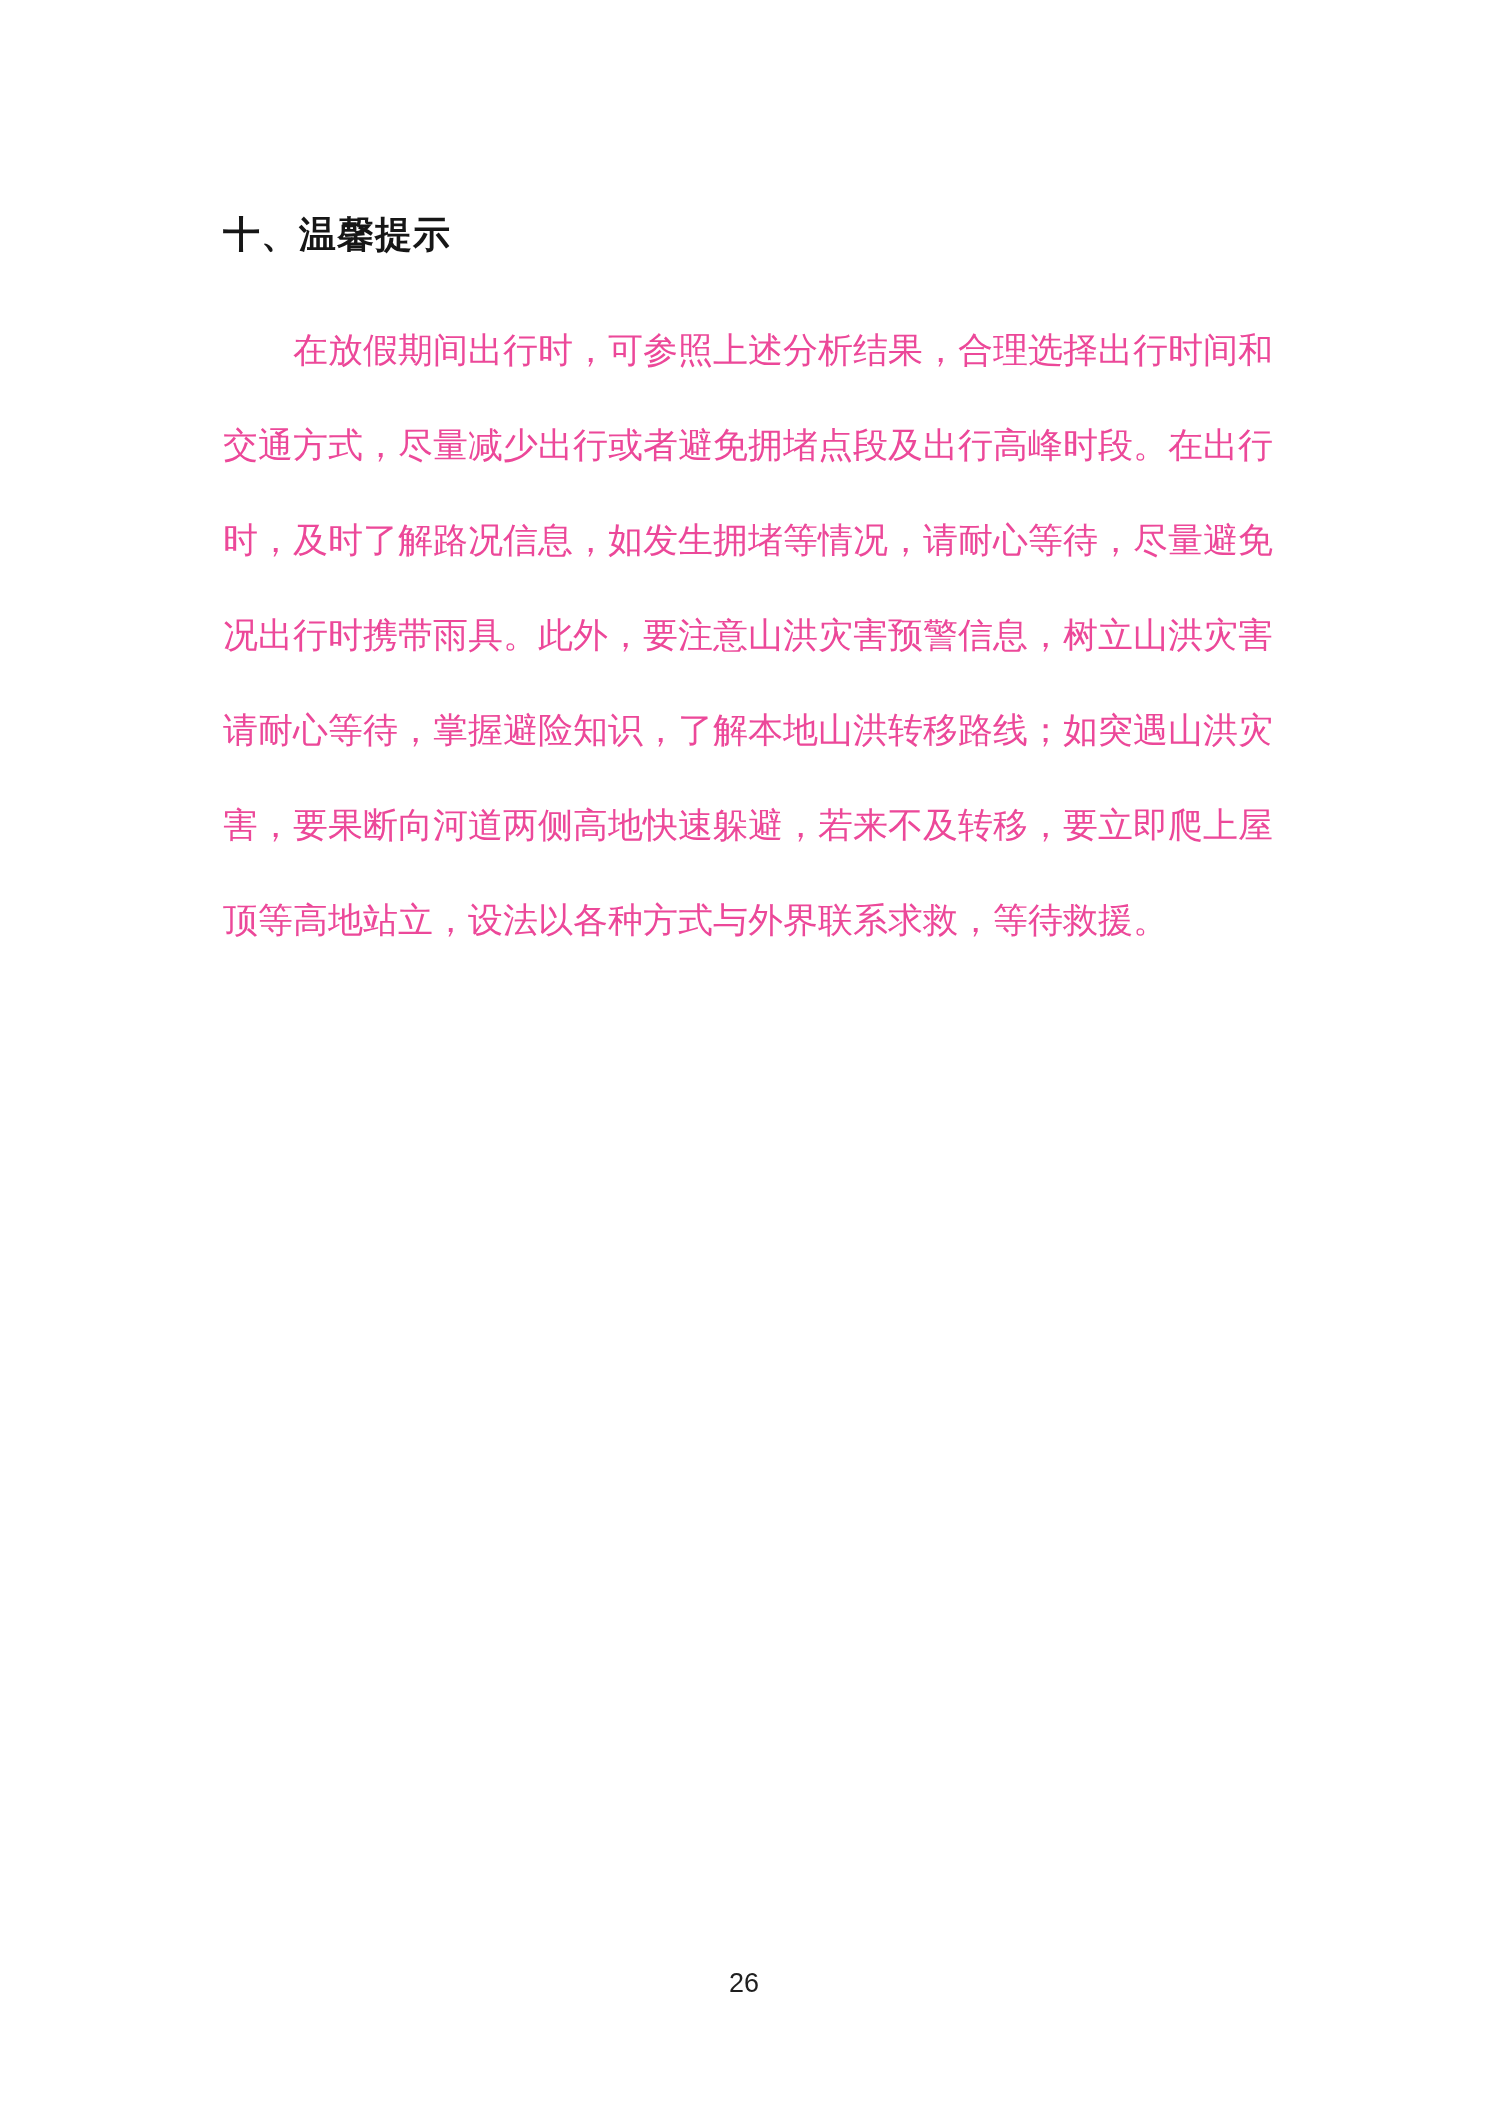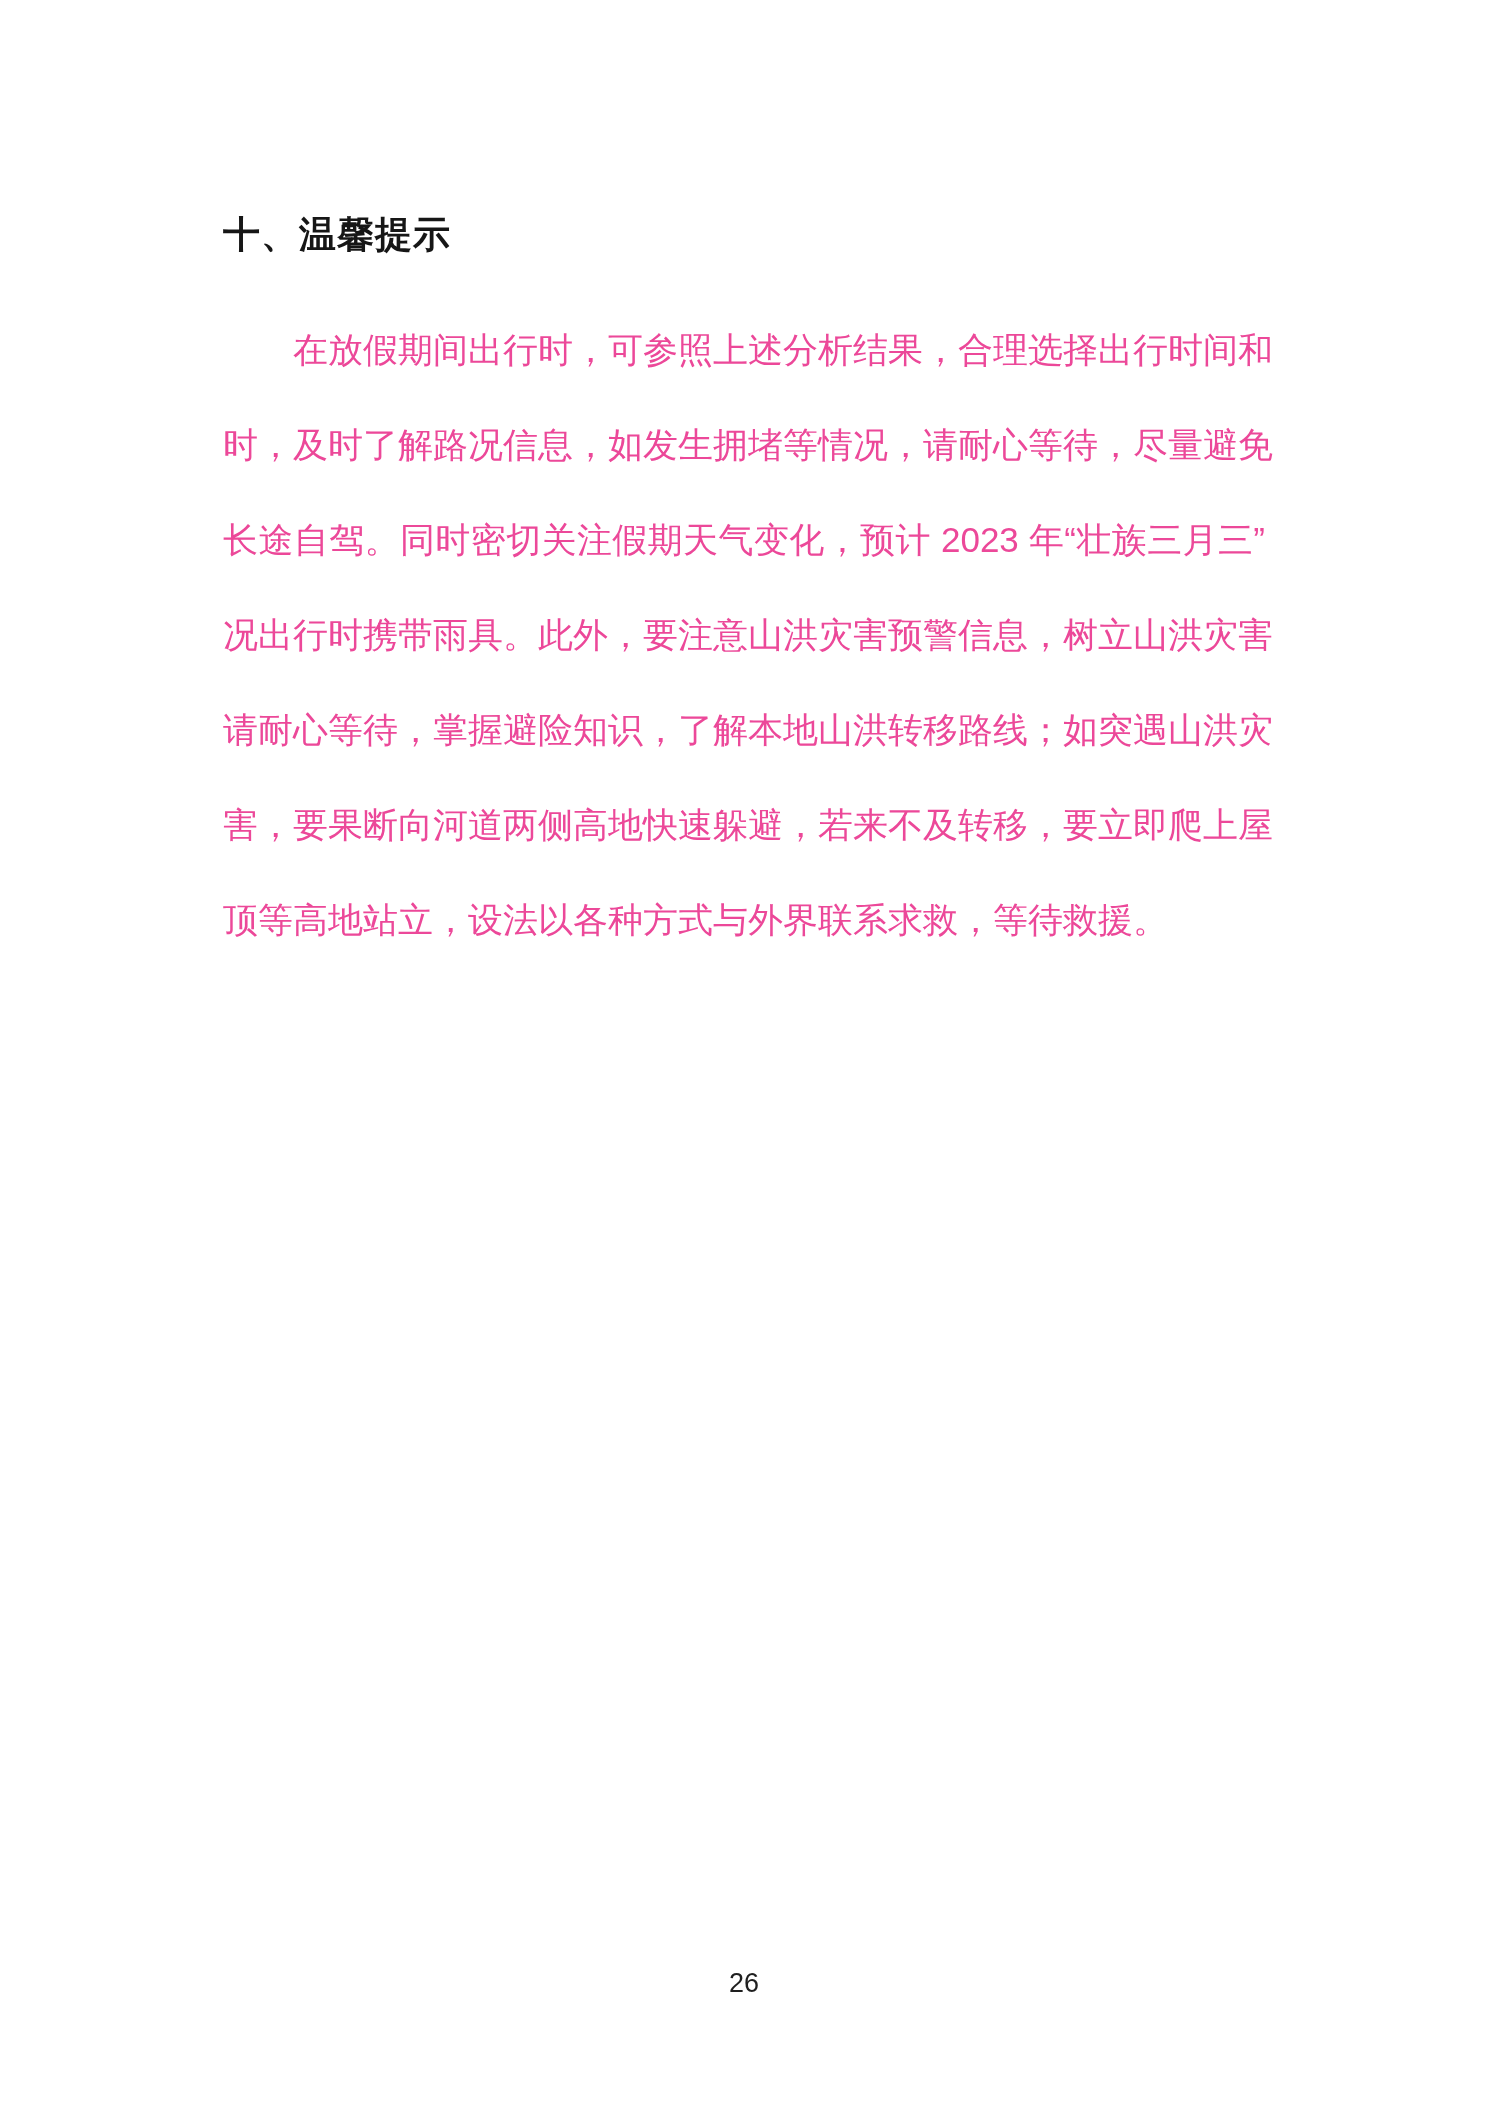--- a/index.html
+++ b/index.html
@@ -62,22 +62,22 @@
 </style>
 </head>
 <body>
 
 <div class="page">
 
   <div class="doc-heading">十、温馨提示</div>
 
   <div class="doc-body">
     <div class="para-line first">在放假期间出行时，可参照上述分析结果，合理选择出行时间和</div>
+    <div class="para-line">交通方式，尽量减少出行或者避免拥堵点段及出行高峰时段。在出行</div>
     <div class="para-line">时，及时了解路况信息，如发生拥堵等情况，请耐心等待，尽量避免</div>
-    <div class="para-line">长途自驾。同时密切关注假期天气变化，预计 2023 年“壮族三月三”</div>
     <div class="para-line">况出行时携带雨具。此外，要注意山洪灾害预警信息，树立山洪灾害</div>
     <div class="para-line">请耐心等待，掌握避险知识，了解本地山洪转移路线；如突遇山洪灾</div>
     <div class="para-line">害，要果断向河道两侧高地快速躲避，若来不及转移，要立即爬上屋</div>
     <div class="para-line last">顶等高地站立，设法以各种方式与外界联系求救，等待救援。</div>
   </div>
 
   <div class="page-number">26</div>
 
 </div>
 

